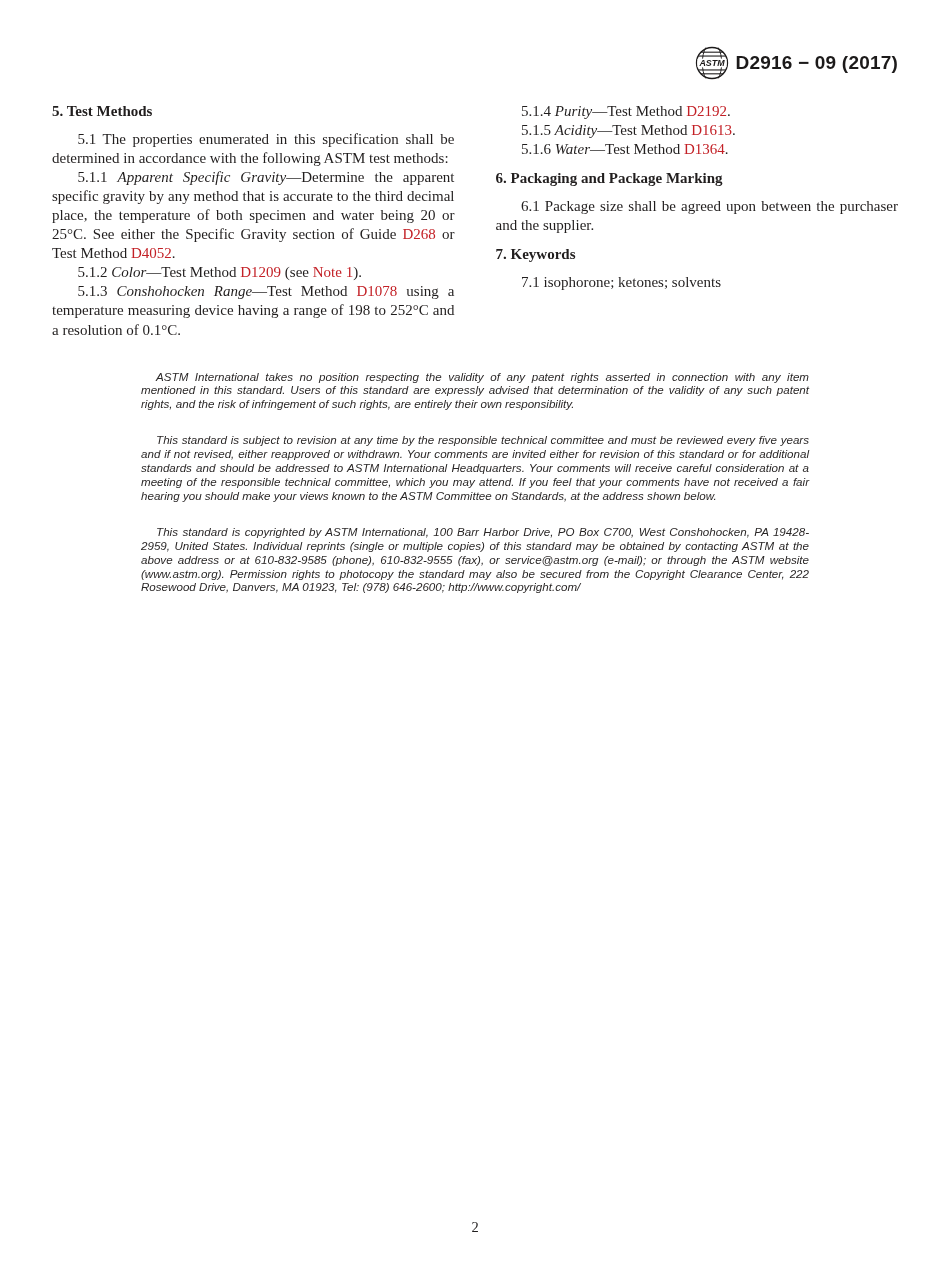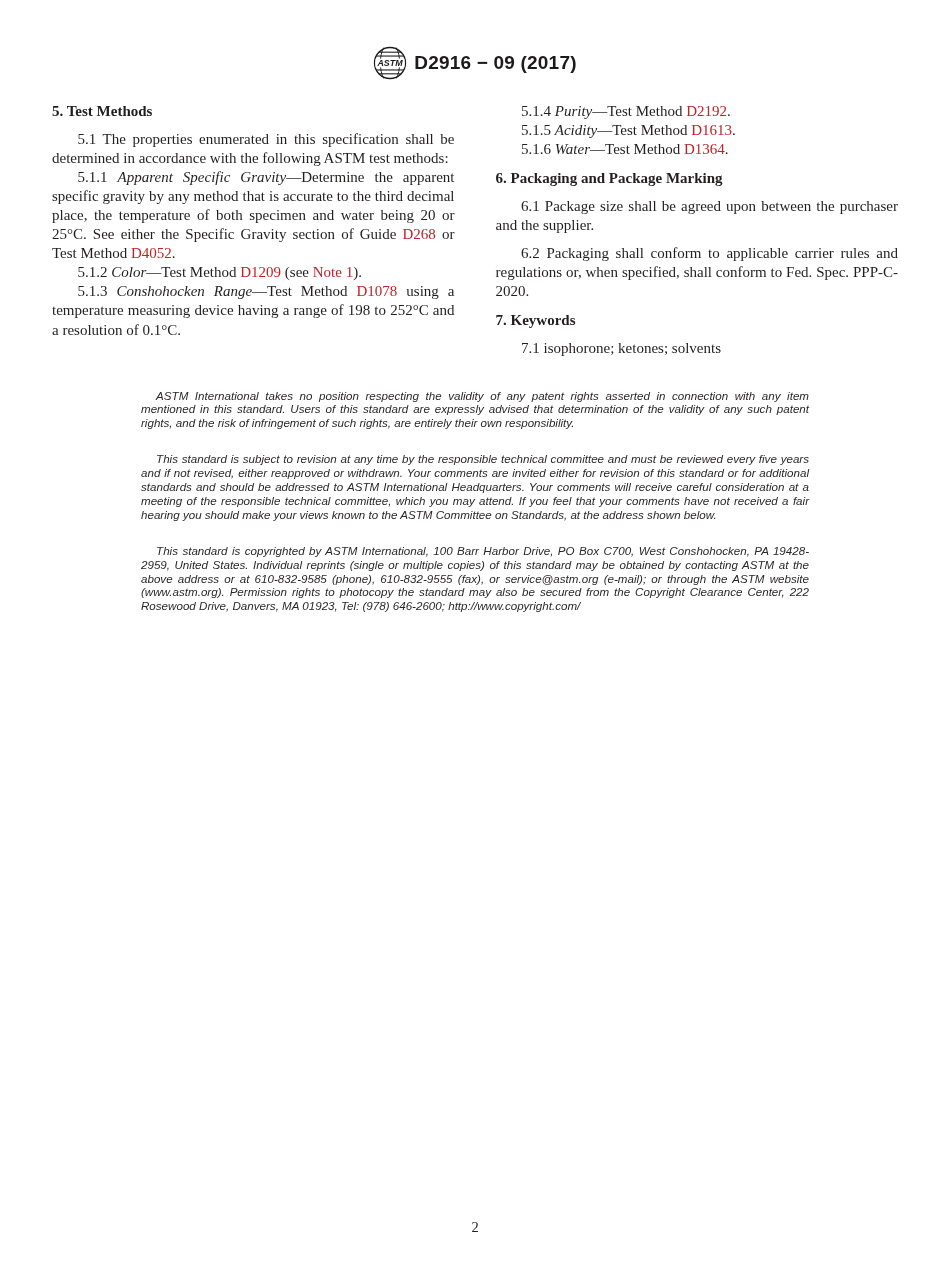--- a/index.html
+++ b/index.html
@@ -16,21 +16,21 @@
   .page {
     position: relative;
     width: 950px;
     height: 1272px;
     padding: 46px 52px 0 52px;
   }
   
   .header {
     display: flex;
     align-items: center;
-    justify-content: center;
+    justify-content: flex-end;
     gap: 7px;
     margin-bottom: 22px;
   }
   .logo svg { display: block; }
   .doc-code {
     font-family: "Liberation Sans", sans-serif;
     font-weight: bold;
     font-size: 19px;
     letter-spacing: 0.2px;
     color: #1c1a1a;
@@ -131,21 +131,20 @@
     <div class="col">
       <p class="para"><span>5.1.4 </span><span class="it">Purity</span><span>—Test Method </span><a class="link">D2192</a><span>.</span></p>
 
       <p class="para"><span>5.1.5 </span><span class="it">Acidity</span><span>—Test Method </span><a class="link">D1613</a><span>.</span></p>
 
       <p class="para"><span>5.1.6 </span><span class="it">Water</span><span>—Test Method </span><a class="link">D1364</a><span>.</span></p>
 
       <div class="sec-heading spaced">6. Packaging and Package Marking</div>
 
       <p class="para gap-after">6.1 Package size shall be agreed upon between the purchaser and the supplier.</p>
-      <p class="para">6.2 Packaging shall conform to applicable carrier rules and regulations or, when specified, shall conform to Fed. Spec. PPP-C-2020.</p>
 
       <div class="sec-heading spaced">7. Keywords</div>
 
       <p class="para">7.1 isophorone; ketones; solvents</p>
     </div>
   </div>
 
   <div class="notices">
     <p class="notice">ASTM International takes no position respecting the validity of any patent rights asserted in connection with any item mentioned in this standard. Users of this standard are expressly advised that determination of the validity of any such patent rights, and the risk of infringement of such rights, are entirely their own responsibility.</p>
     <p class="notice">This standard is subject to revision at any time by the responsible technical committee and must be reviewed every five years and if not revised, either reapproved or withdrawn. Your comments are invited either for revision of this standard or for additional standards and should be addressed to ASTM International Headquarters. Your comments will receive careful consideration at a meeting of the responsible technical committee, which you may attend. If you feel that your comments have not received a fair hearing you should make your views known to the ASTM Committee on Standards, at the address shown below.</p>

